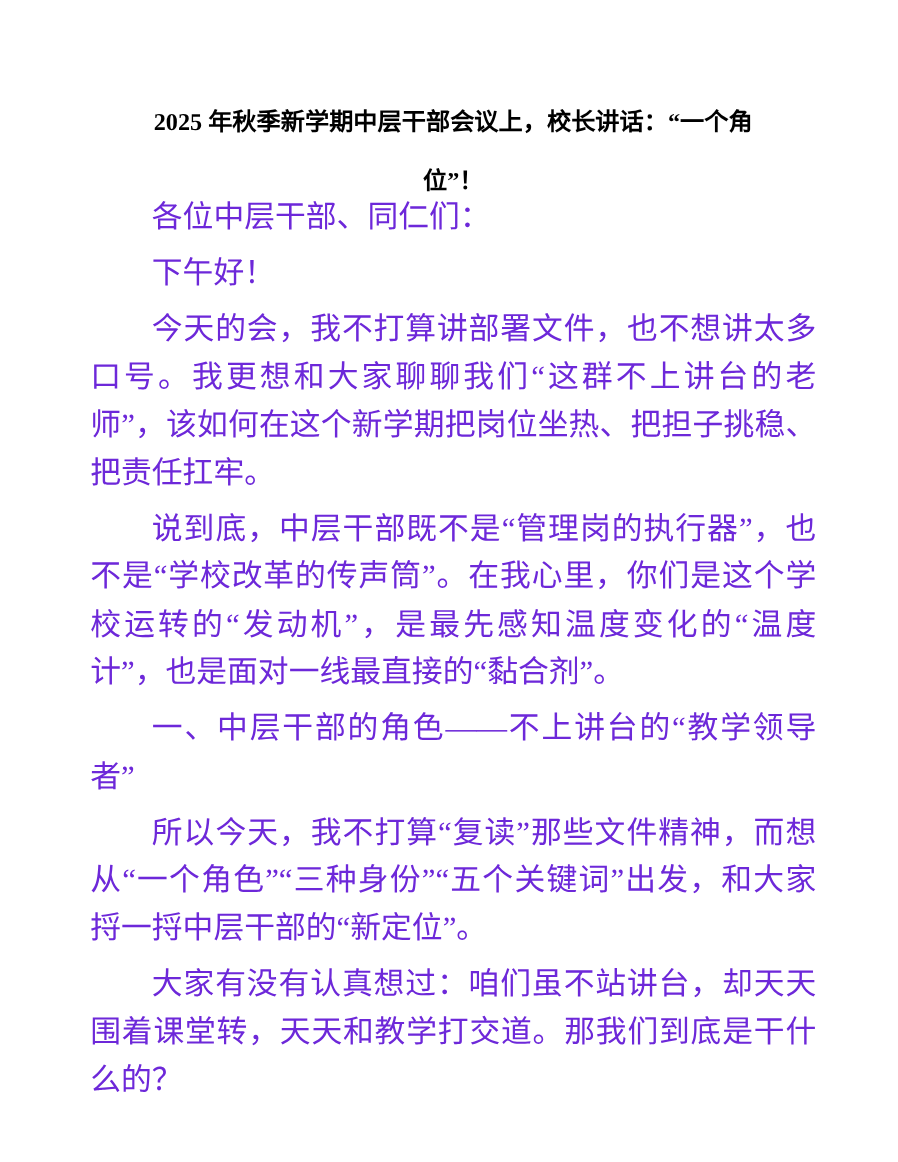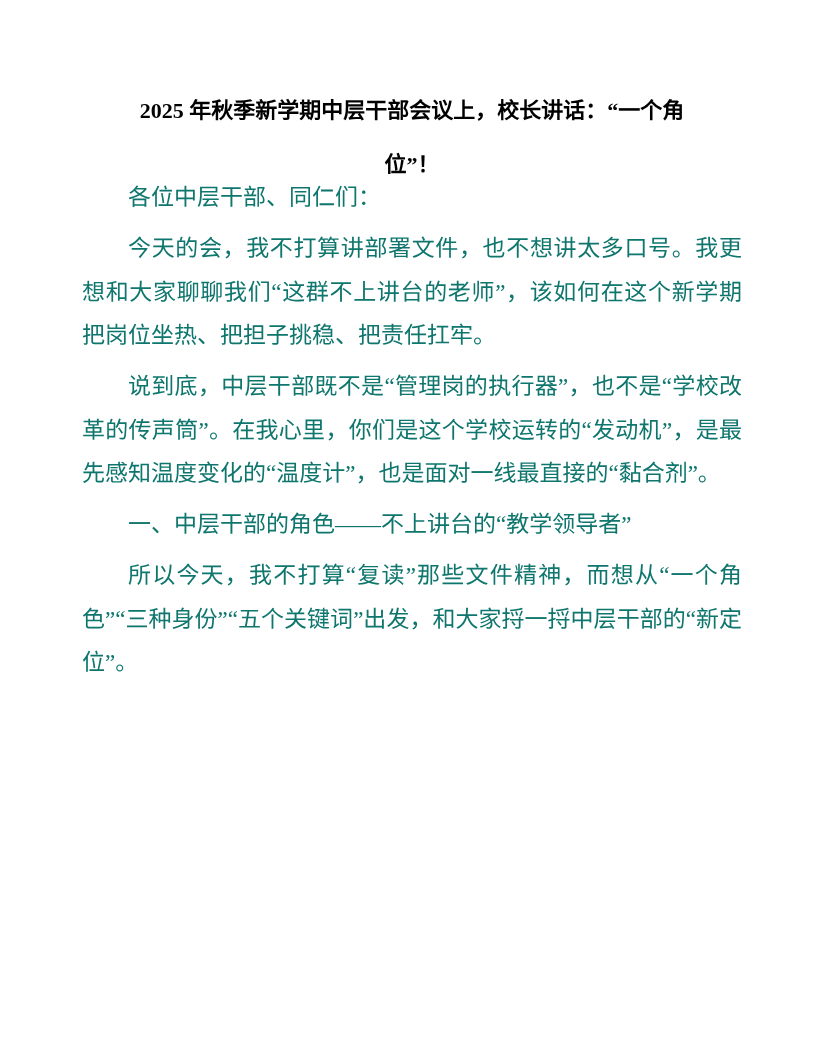--- a/index.html
+++ b/index.html
@@ -25,47 +25,49 @@
     font-weight: bold;
     line-height: 54px;
     text-align: center;
     color: #000000;
   }
   .title-line {
     display: block;
   }
   .para {
     margin: 0 0 7.5px 0;
-    font-size: 23px;
+    font-size: 28px;
     line-height: 43.5px;
     text-align: justify;
     text-indent: 2em;
-    color: #0f766e;
+    color: #6d28d9;
     word-break: normal;
     line-break: strict;
   }
   .para:last-child {
     margin-bottom: 0;
   }
 </style>
 </head>
 <body>
 
 <div class="page">
 
   <h1 class="doc-title">
     <span class="title-line">2025 年秋季新学期中层干部会议上，校长讲话：“一个角</span>
     <span class="title-line">位”！</span>
   </h1>
 
   <p class="para">各位中层干部、同仁们：</p>
 
+  <p class="para">下午好！</p>
 
   <p class="para">今天的会，我不打算讲部署文件，也不想讲太多口号。我更想和大家聊聊我们“这群不上讲台的老师”，该如何在这个新学期把岗位坐热、把担子挑稳、把责任扛牢。</p>
 
   <p class="para">说到底，中层干部既不是“管理岗的执行器”，也不是“学校改革的传声筒”。在我心里，你们是这个学校运转的“发动机”，是最先感知温度变化的“温度计”，也是面对一线最直接的“黏合剂”。</p>
 
   <p class="para">一、中层干部的角色——不上讲台的“教学领导者”</p>
 
   <p class="para">所以今天，我不打算“复读”那些文件精神，而想从“一个角色”“三种身份”“五个关键词”出发，和大家捋一捋中层干部的“新定位”。</p>
 
+  <p class="para">大家有没有认真想过：咱们虽不站讲台，却天天围着课堂转，天天和教学打交道。那我们到底是干什么的？</p>
 
 </div>
 
 </body></html>

